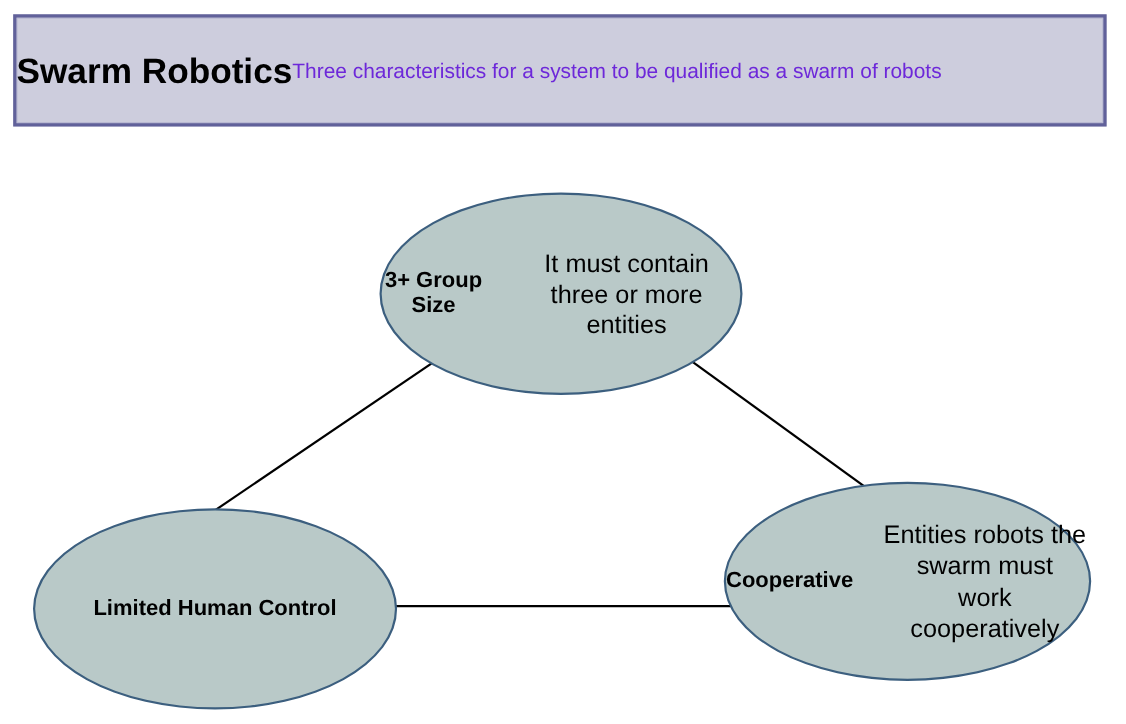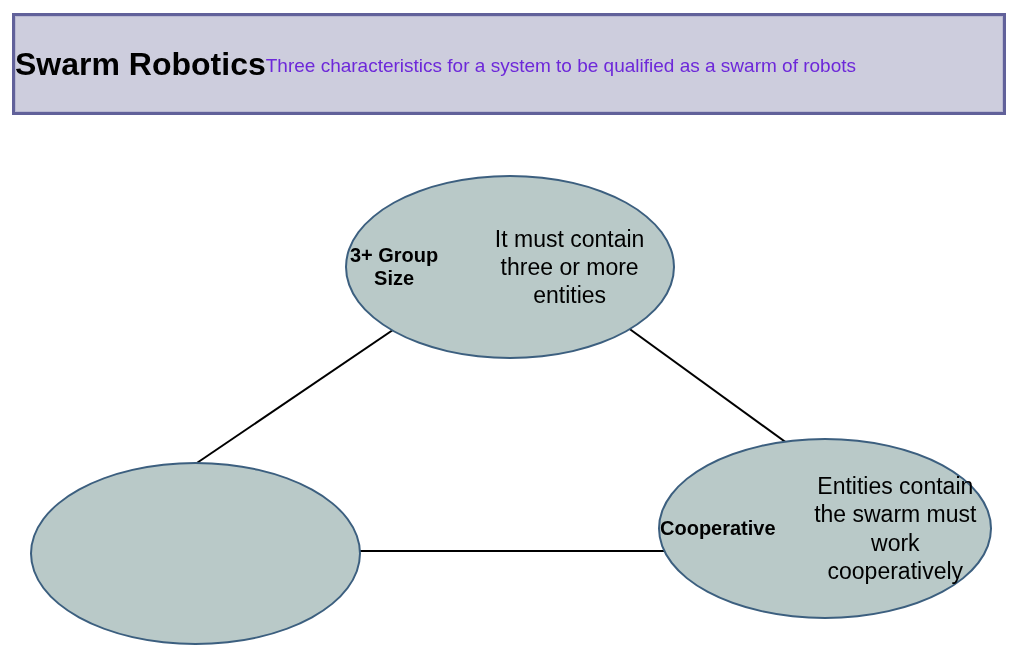--- a/index.html
+++ b/index.html
@@ -101,21 +101,22 @@
     <line x1="320" y1="551" x2="700" y2="551" stroke="#000000" stroke-width="2"></line>
   </svg>
 
   <div class="node node-top">
     <div class="node-title">3+ Group Size</div>
     <div class="node-desc">It must contain three or more
 entities</div>
   </div>
 
   <div class="node node-left">
+    <div class="node-title">Limited Human Control</div>
   </div>
 
   <div class="node node-right">
     <div class="node-title">Cooperative</div>
-    <div class="node-desc">Entities contain the swarm must
+    <div class="node-desc">Entities robots the swarm must
 work cooperatively</div>
   </div>
 
 </div>
 
 </body></html>

